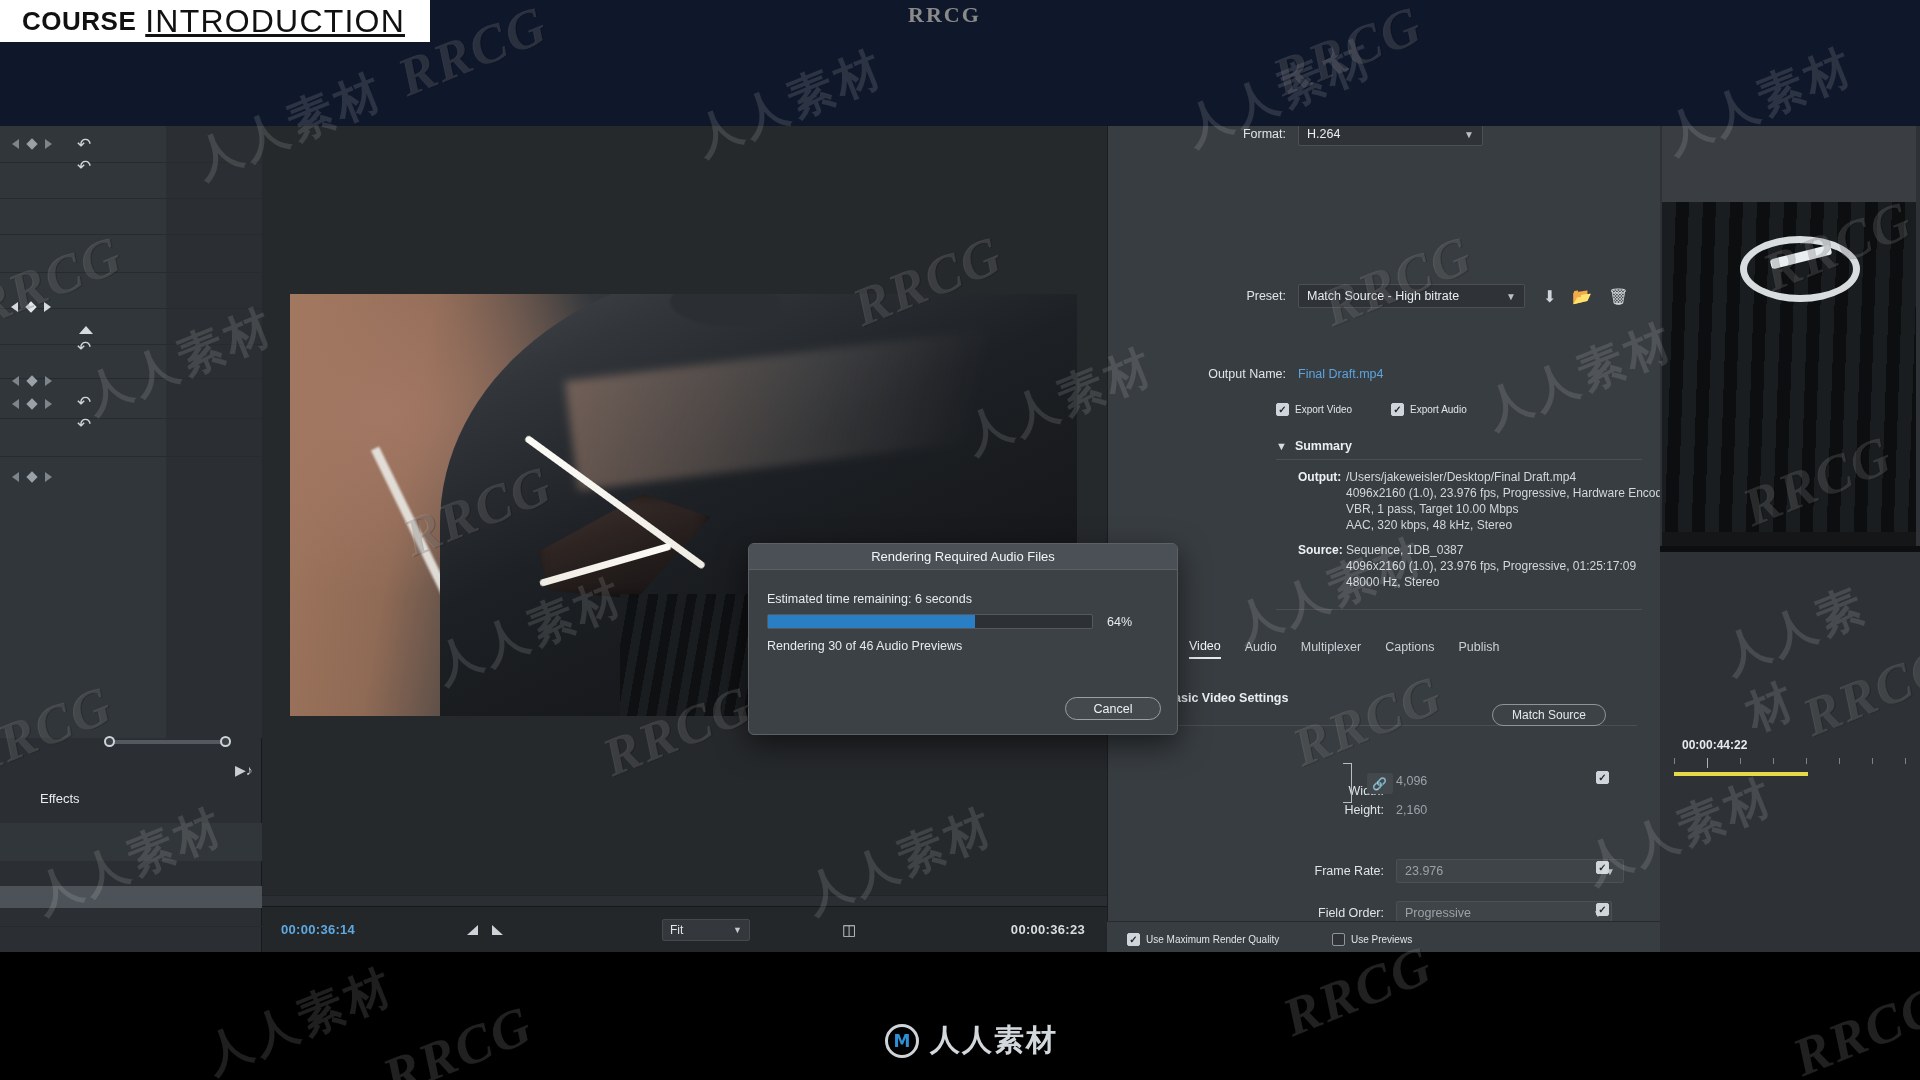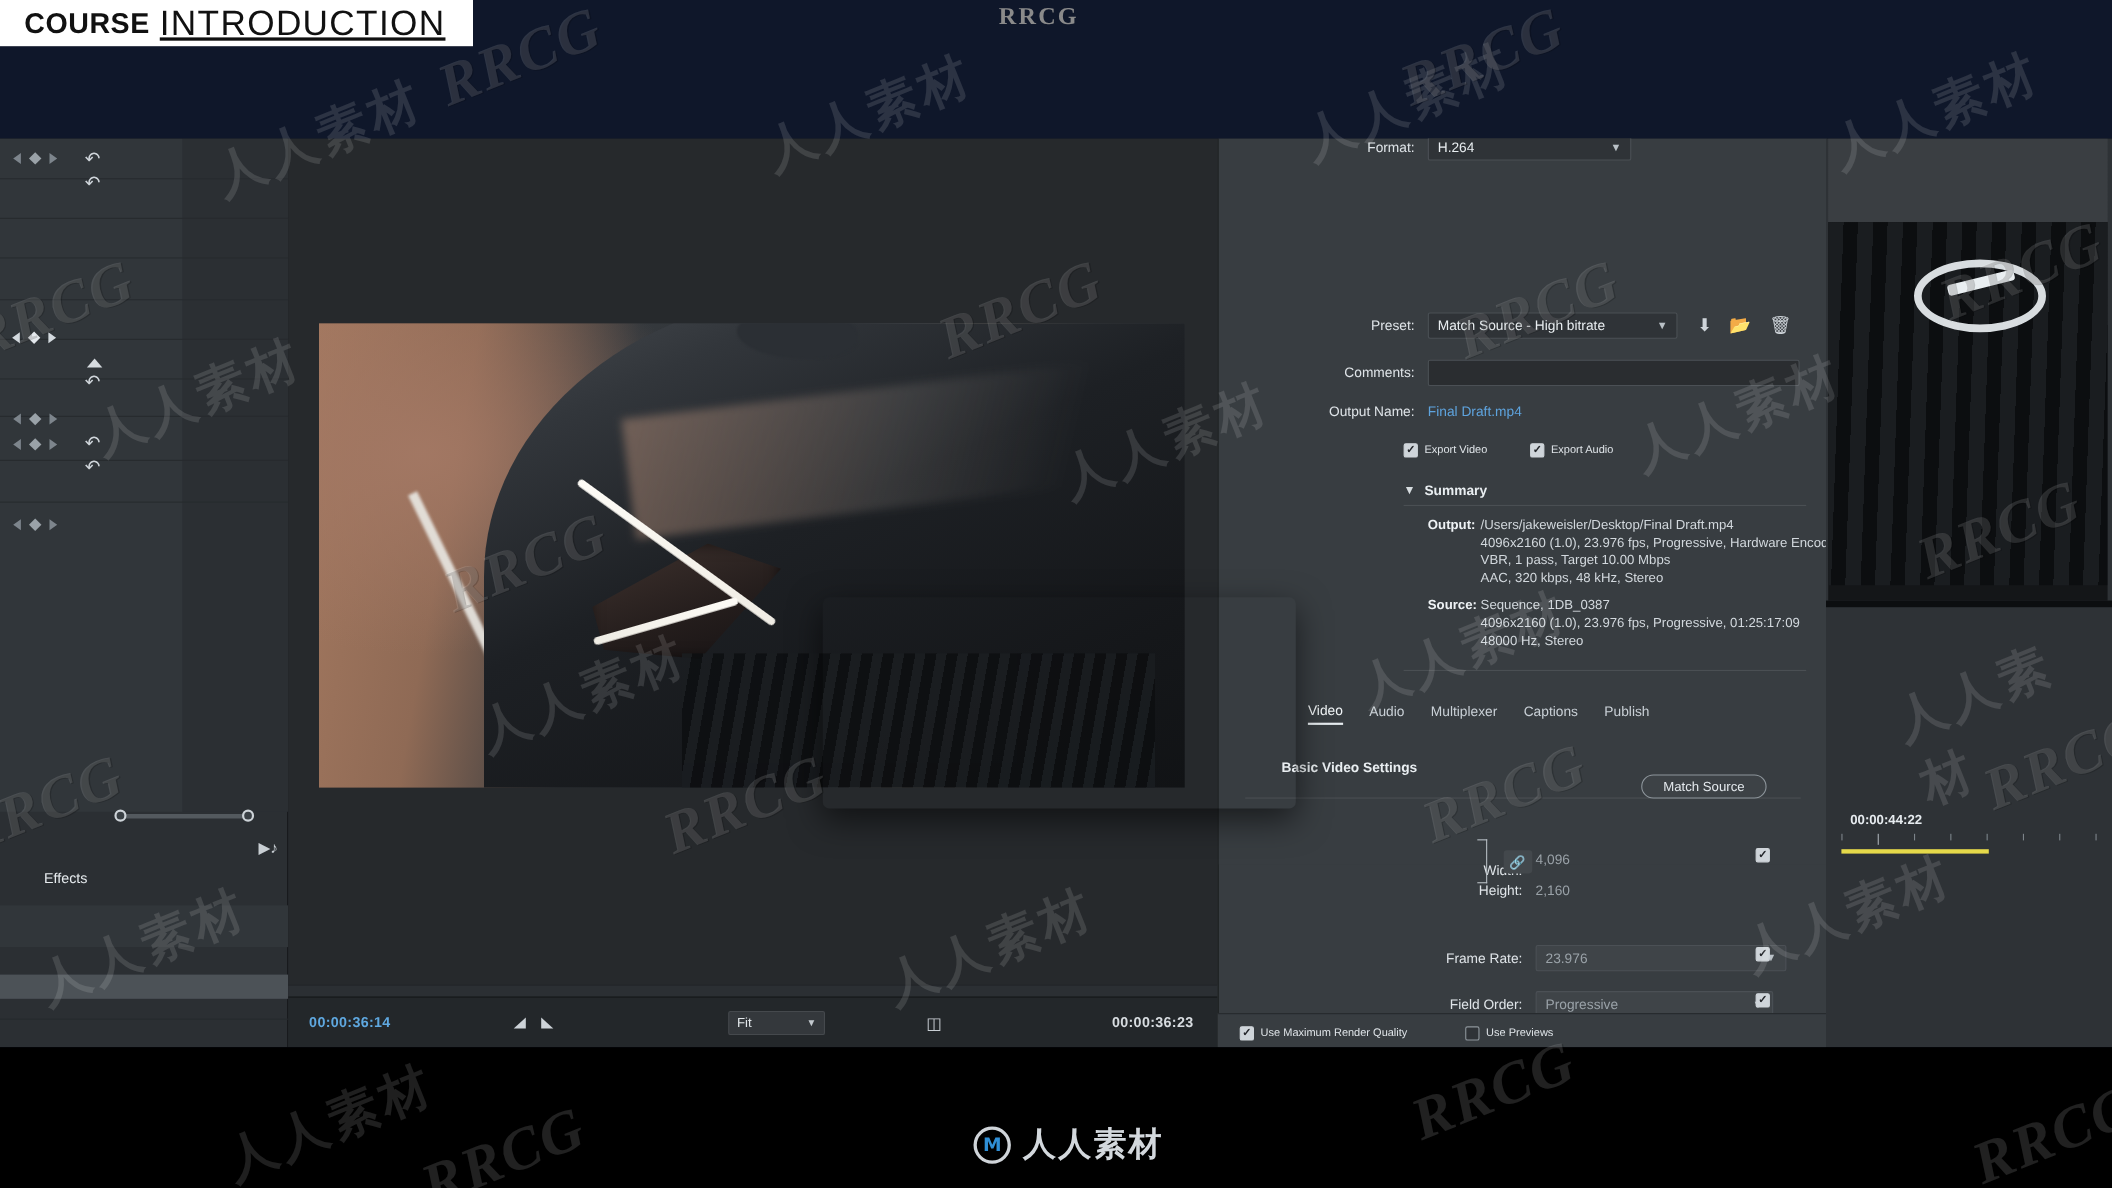--- a/index.html
+++ b/index.html
@@ -349,26 +349,20 @@
           <span class="lbl" style="width:178px;">Preset:</span>
           <div class="fieldbox" style="margin-left:12px; width:227px;">
             <span>Match Source - High bitrate</span>
             <span class="cv">▼</span>
           </div>
           <span class="pi" style="margin-left:18px;">⬇</span>
           <span class="pi" style="margin-left:16px;">📂</span>
           <span class="pi" style="margin-left:16px;">🗑</span>
         </div>
 
-        <div class="row" style="left:0; top:201px; width:553px;">
-          <span class="lbl" style="width:178px;">Comments:</span>
-          <div class="fieldbox" style="margin-left:12px; width:338px; background:#2a2d30;">
-            <span></span>
-          </div>
-        </div>
 
         <div class="row" style="left:0; top:241px; width:553px;">
           <span class="lbl" style="width:178px;">Output Name:</span>
           <span class="link-blue" style="margin-left:12px;">Final Draft.mp4</span>
         </div>
 
         <div class="row" style="left:168px; top:277px;">
           <span class="cb on">✓</span>
           <span class="cbtext">Export Video</span>
         </div>
@@ -468,20 +462,30 @@
         <span class="rs-tick" style="left:132px;"></span>
           <span class="rs-tick" style="left:165px;"></span>
         <span class="rs-tick" style="left:198px;"></span>
           <span class="rs-tick" style="left:231px;"></span>
       </div>
       <div class="rs-yellow"></div>
 
     </div>
 
     <div class="dlg-shadow"></div>
+    <div class="dialog">
+      <div class="dlg-title">Rendering Required Audio Files</div>
+      <div class="dlg-eta">Estimated time remaining: 6 seconds</div>
+      <div class="dlg-track">
+        <div class="dlg-fill" id="progress-fill" style="width: 64%;"></div>
+      </div>
+      <div class="dlg-pct">64%</div>
+      <div class="dlg-sub">Rendering 30 of 46 Audio Previews</div>
+      <div class="dlg-cancel">Cancel</div>
+    </div>
 
   </div>
 
   <div class="wm wm-cn" style="left:190px;  top:95px;  font-size:46px;">人人素材</div>
   <div class="wm wm-cn" style="left:690px;  top:72px;  font-size:46px;">人人素材</div>
   <div class="wm wm-cn" style="left:1180px; top:62px;  font-size:46px;">人人素材</div>
   <div class="wm wm-cn" style="left:1660px; top:70px;  font-size:46px;">人人素材</div>
 
   <div class="wm wm-rrcg" style="left:395px;  top:20px;  font-size:54px;">RRCG</div>
   <div class="wm wm-rrcg" style="left:1270px; top:20px;  font-size:54px;">RRCG</div>

